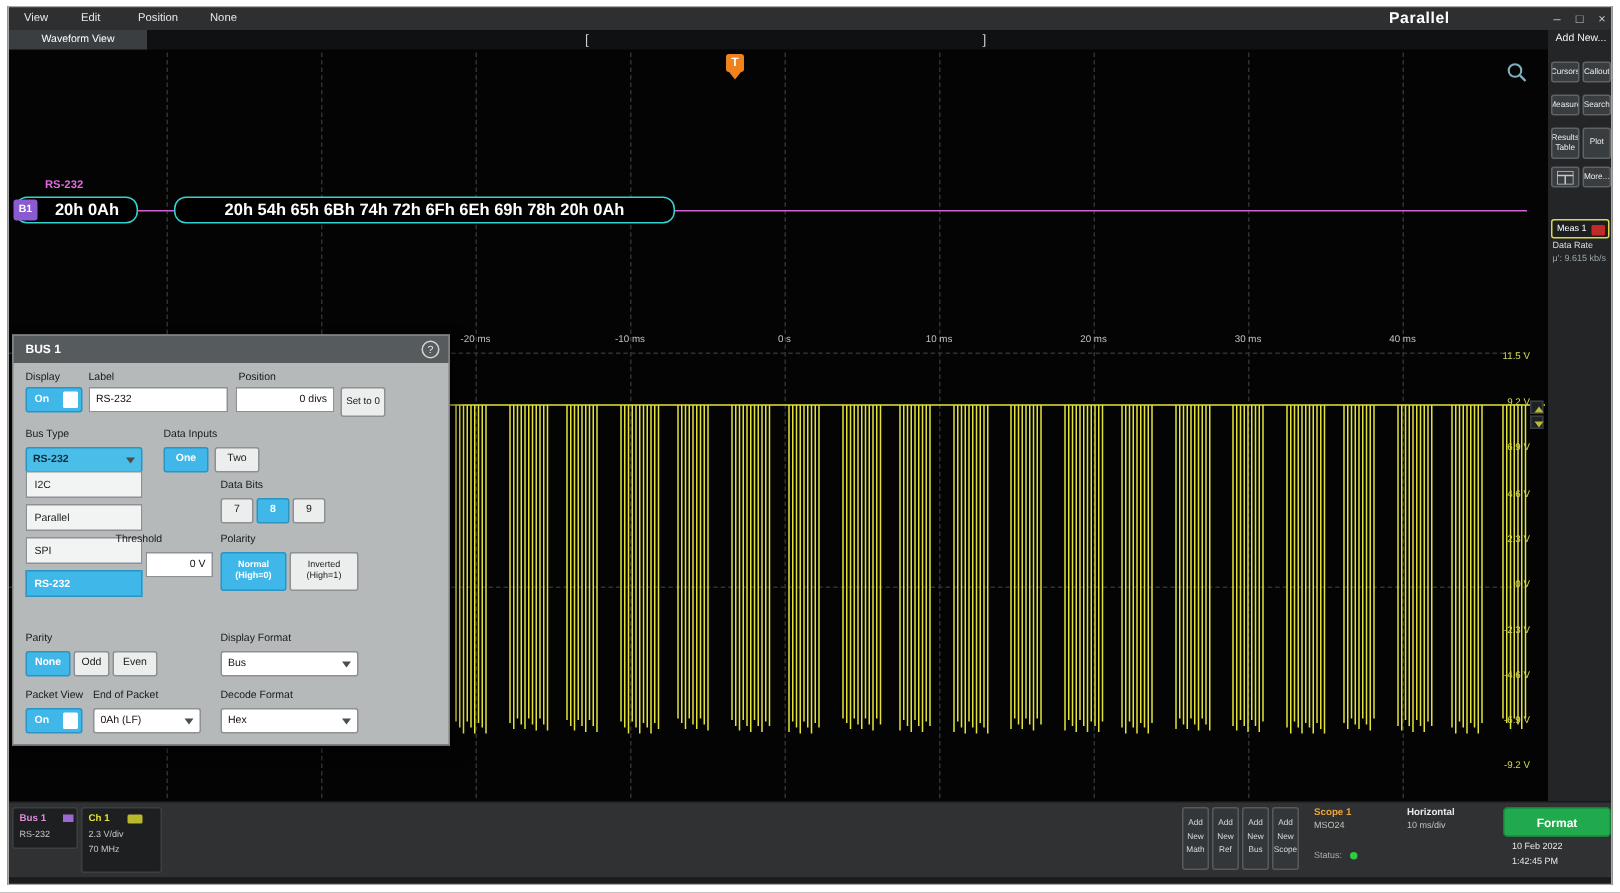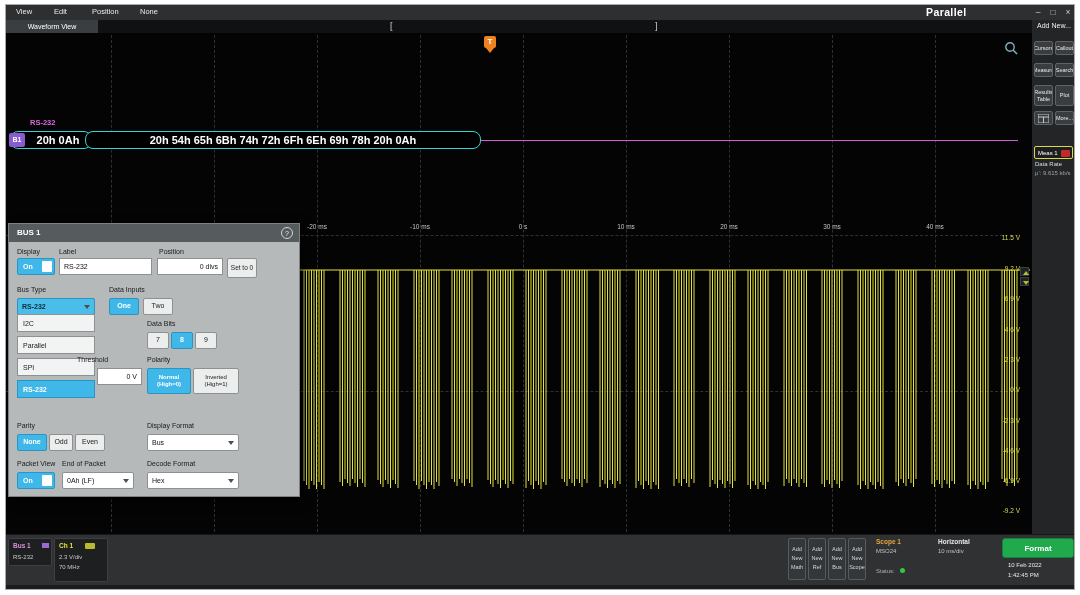--- a/index.html
+++ b/index.html
@@ -146,21 +146,21 @@
     <svg id="wave-svg" width="1026" height="501">
         <path d="M2 237 H1024 M298 237 V448 M300.5 237 V452 M303 237 V456 M305.5 237 V448 M308 237 V452 M310.5 237 V456 M313 237 V449 M315.5 237 V452 M318 237 V456 M334 237 V449 M336.5 237 V453 M339 237 V446 M341.5 237 V450 M344 237 V453 M346.5 237 V446 M349 237 V450 M351.5 237 V454 M354 237 V446 M356.5 237 V450 M359 237 V454 M372 237 V447 M374.5 237 V451 M377 237 V454 M379.5 237 V447 M382 237 V451 M384.5 237 V455 M387 237 V447 M389.5 237 V451 M392 237 V455 M408 237 V448 M410.5 237 V452 M413 237 V456 M415.5 237 V448 M418 237 V452 M420.5 237 V456 M423 237 V449 M425.5 237 V452 M428 237 V456 M430.5 237 V449 M433 237 V453 M446 237 V446 M448.5 237 V449 M451 237 V453 M453.5 237 V446 M456 237 V450 M458.5 237 V453 M461 237 V446 M463.5 237 V450 M466 237 V454 M482 237 V447 M484.5 237 V451 M487 237 V454 M489.5 237 V447 M492 237 V451 M494.5 237 V455 M497 237 V447 M499.5 237 V451 M502 237 V455 M504.5 237 V448 M507 237 V451 M520 237 V455 M522.5 237 V448 M525 237 V452 M527.5 237 V456 M530 237 V448 M532.5 237 V452 M535 237 V456 M537.5 237 V449 M540 237 V452 M556 237 V446 M558.5 237 V449 M561 237 V453 M563.5 237 V446 M566 237 V450 M568.5 237 V453 M571 237 V446 M573.5 237 V450 M576 237 V454 M578.5 237 V446 M581 237 V450 M594 237 V454 M596.5 237 V447 M599 237 V451 M601.5 237 V455 M604 237 V447 M606.5 237 V451 M609 237 V455 M611.5 237 V448 M614 237 V451 M630 237 V455 M632.5 237 V448 M635 237 V452 M637.5 237 V456 M640 237 V448 M642.5 237 V452 M645 237 V456 M647.5 237 V449 M650 237 V452 M652.5 237 V456 M668 237 V453 M670.5 237 V446 M673 237 V450 M675.5 237 V453 M678 237 V446 M680.5 237 V450 M683 237 V454 M685.5 237 V446 M688 237 V450 M704 237 V454 M706.5 237 V447 M709 237 V451 M711.5 237 V455 M714 237 V447 M716.5 237 V451 M719 237 V455 M721.5 237 V448 M724 237 V451 M726.5 237 V455 M729 237 V448 M742 237 V452 M744.5 237 V456 M747 237 V448 M749.5 237 V452 M752 237 V456 M754.5 237 V449 M757 237 V452 M759.5 237 V456 M762 237 V449 M778 237 V453 M780.5 237 V446 M783 237 V450 M785.5 237 V453 M788 237 V446 M790.5 237 V450 M793 237 V454 M795.5 237 V446 M798 237 V450 M800.5 237 V454 M816 237 V451 M818.5 237 V454 M821 237 V447 M823.5 237 V451 M826 237 V455 M828.5 237 V447 M831 237 V451 M833.5 237 V455 M836 237 V448 M852 237 V452 M854.5 237 V456 M857 237 V448 M859.5 237 V452 M862 237 V456 M864.5 237 V449 M867 237 V452 M869.5 237 V456 M872 237 V449 M874.5 237 V453 M877 237 V456 M890 237 V449 M892.5 237 V453 M895 237 V446 M897.5 237 V450 M900 237 V453 M902.5 237 V446 M905 237 V450 M907.5 237 V454 M910 237 V446 M926 237 V451 M928.5 237 V454 M931 237 V447 M933.5 237 V451 M936 237 V455 M938.5 237 V447 M941 237 V451 M943.5 237 V455 M946 237 V448 M948.5 237 V451 M962 237 V452 M964.5 237 V456 M967 237 V448 M969.5 237 V452 M972 237 V456 M974.5 237 V449 M977 237 V452 M979.5 237 V456 M982 237 V449 M996 237 V446 M998.5 237 V449 M1001 237 V453 M1003.5 237 V446 M1006 237 V450 M1008.5 237 V453 M1011 237 V446" fill="none" stroke="#e3e33a" stroke-width="1"></path>
       </svg>
 
     <div class="trig-flag">T</div>
     <div class="trig-tail"></div>
 
     <div class="bus-name">RS-232</div>
     <div class="bus-line"></div>
     <div class="decode-box" style="left:4px;width:82px;padding-left:14px">20h 0Ah</div>
-    <div class="decode-box" style="left:79px;width:396px">20h 54h 65h 6Bh 74h 72h 6Fh 6Eh 69h 78h 20h 0Ah</div>
+    <div class="decode-box" style="left:110px;width:334px">20h 54h 65h 6Bh 74h 72h 6Fh 6Eh 69h 78h 20h 0Ah</div>
     <div class="bus-src-badge">B1</div>
 
     <span class="time-label" style="left:291px">-20 ms</span>
     <span class="time-label" style="left:394px">-10 ms</span>
     <span class="time-label" style="left:497px">0 s</span>
     <span class="time-label" style="left:600px">10 ms</span>
     <span class="time-label" style="left:703px">20 ms</span>
     <span class="time-label" style="left:806px">30 ms</span>
     <span class="time-label" style="left:909px">40 ms</span>
 

